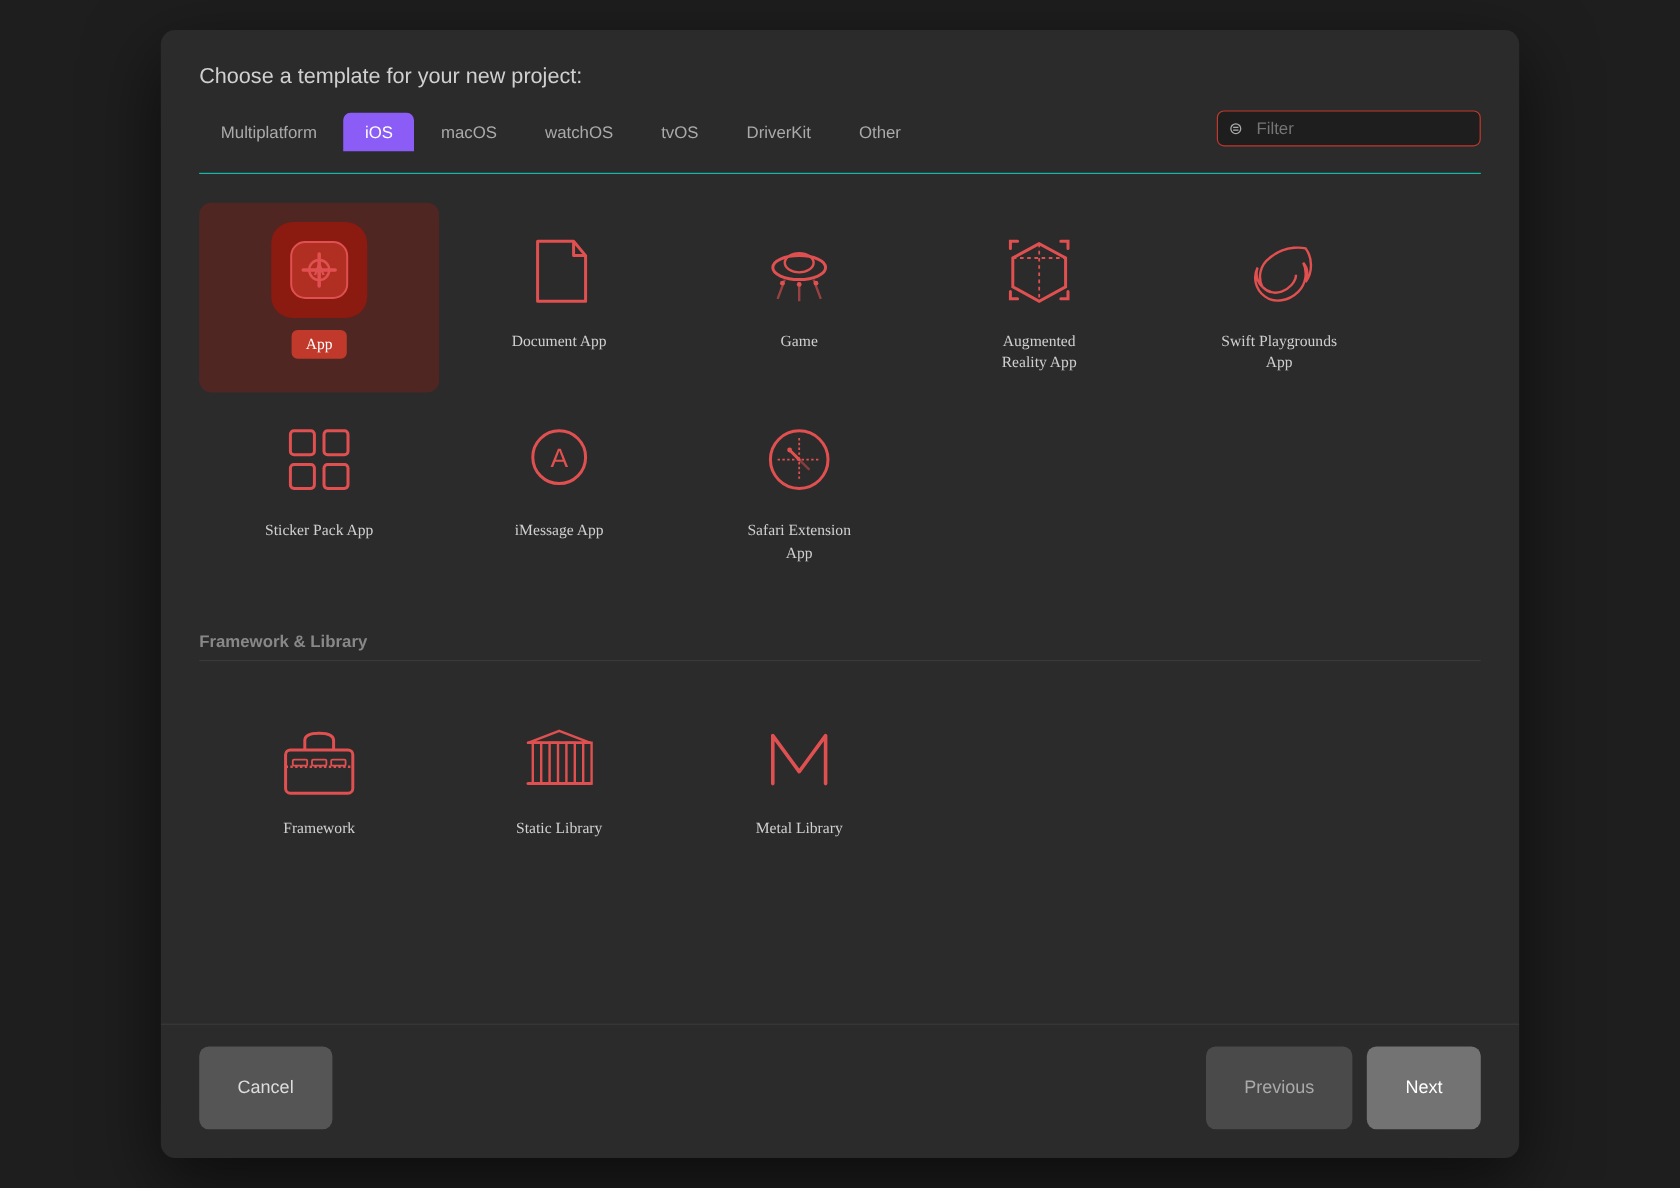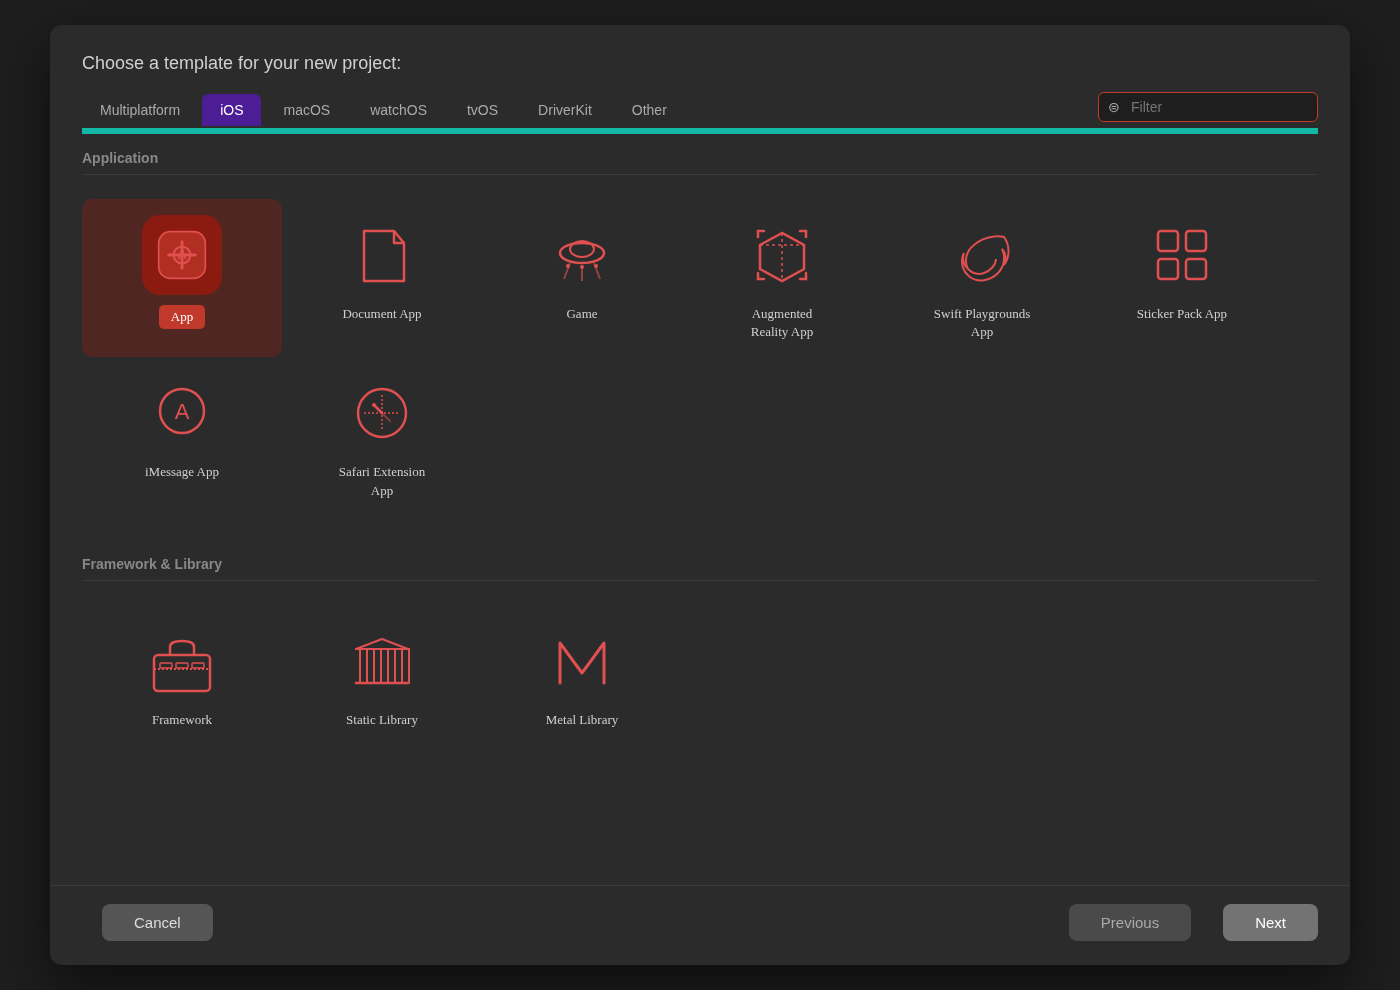--- a/index.html
+++ b/index.html
@@ -8,56 +8,56 @@
       display: flex;
       align-items: center;
       justify-content: center;
       min-height: 990px;
       width: 1400px;
       font-family: -apple-system, BlinkMacSystemFont, 'Helvetica Neue', sans-serif;
     }
     .dialog {
       background: #2b2b2b;
       border-radius: 12px;
-      width: 1300px;
+      width: 1132px;
       min-height: 940px;
       display: flex;
       flex-direction: column;
       overflow: hidden;
       box-shadow: 0 20px 60px rgba(0,0,0,0.6);
       justify-content: flex-end;
     }
     .dialog-header {
       padding: 28px 32px 0 32px;
     }
     .dialog-title {
       color: #d0d0d0;
       font-size: 18px;
       font-weight: 400;
       margin-bottom: 18px;
     }
     .tab-bar {
       display: flex;
       align-items: center;
-      border-bottom: 6px solid #14b8a6;
-      padding-bottom: 0;
+      border-bottom: 1px solid #14b8a6;
+      padding-bottom: 16px;
       gap: 4px;
     }
     .tab {
       padding: 8px 18px;
       border-radius: 6px 6px 0 0;
       color: #aaa;
       font-size: 14px;
       cursor: pointer;
       background: transparent;
       border: none;
       outline: none;
     }
     .tab.active {
-      background: #4c1d95;
+      background: #8b5cf6;
       color: #fff;
       font-weight: 500;
     }
     .filter-wrap {
       margin-left: auto;
       display: flex;
       align-items: center;
       margin-bottom: 6px;
     }
     .filter-input {
@@ -146,28 +146,27 @@
       font-weight: 500;
     }
     .dialog-footer {
       display: flex;
       align-items: center;
       justify-content: space-between;
       padding: 18px 32px 24px 32px;
       border-top: 1px solid #3a3a3a;
     }
     .btn {
-      padding: 10px 32px;
+      padding: 26px 32px;
       border-radius: 8px;
       font-size: 15px;
       font-weight: 500;
       cursor: pointer;
       border: none;
       outline: none;
-      margin-left: 20px;
     }
     .btn-cancel {
       background: #555;
       color: #ddd;
     }
     .btn-prev {
       background: #4a4a4a;
       color: #aaa;
     }
     .btn-next {
@@ -197,21 +196,20 @@
         <div class="filter-icon-wrap">
           <span class="filter-icon">⊜</span>
           <input class="filter-input" type="text" placeholder="Filter" style="">
         </div>
       </div>
     </div>
   </div>
 
   <div class="content">
 
-    <div class="section-label">Application</div>
     <div class="templates-grid">
 
       <div class="template-item selected">
         <div class="template-icon icon-bg-wrap">
           <svg viewBox="0 0 72 72" fill="none" xmlns="http://www.w3.org/2000/svg">
             <rect x="8" y="8" width="56" height="56" rx="14" fill="#c0392b" opacity="0.7"></rect>
             <rect x="8" y="8" width="56" height="56" rx="14" stroke="#e05050" stroke-width="2" fill="none"></rect>
             <path d="M36 20 L36 52 M20 36 L52 36" stroke="#e05050" stroke-width="3.5" stroke-linecap="round"></path>
             <circle cx="36" cy="36" r="10" stroke="#e05050" stroke-width="2.5" fill="none"></circle>
             <text x="36" y="41" text-anchor="middle" fill="#e05050" font-size="16" font-weight="bold" font-family="sans-serif">A</text>

